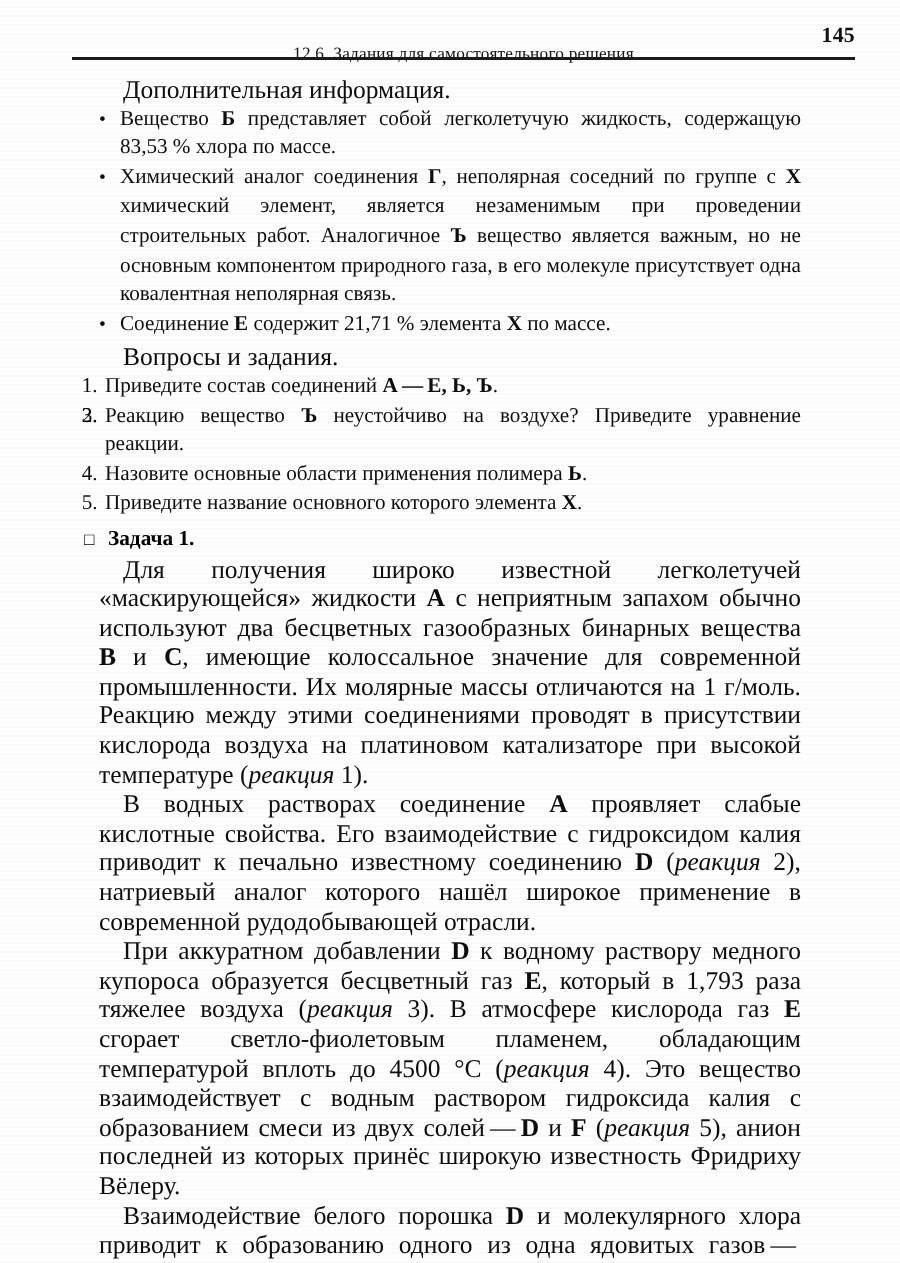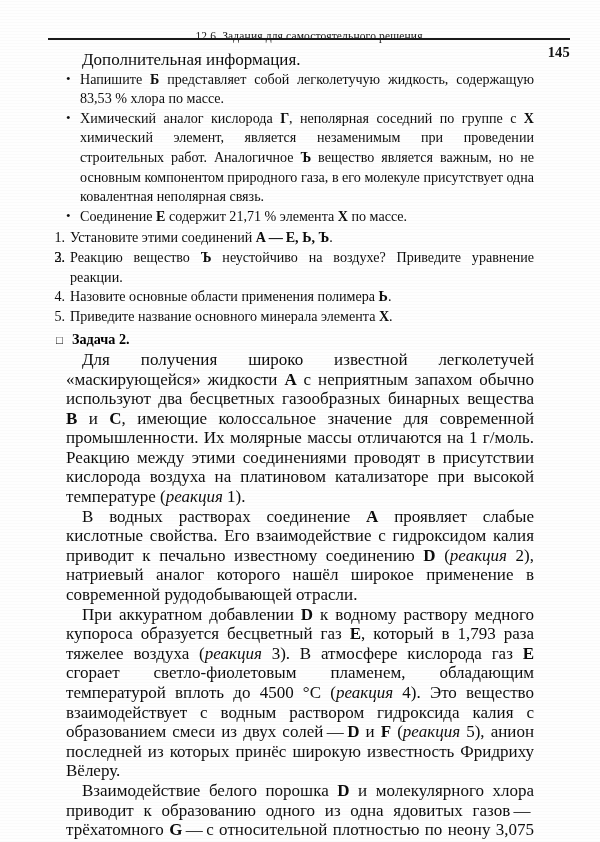--- a/index.html
+++ b/index.html
@@ -44,21 +44,20 @@
     white-space: nowrap;
   }
   .runhead-folio {
     position: absolute;
     right: 0;
     top: -2px;
     font-size: 14.5px;
     font-weight: 700;
     color: #111;
     letter-spacing: 0.2px;
-    margin-top: 28px;
   }
   .runhead-rule {
     position: absolute;
     left: 48px;
     top: 38px;
     width: 522px;
     height: 1.6px;
     background: #1a1a1a;
   }
 
@@ -172,55 +171,56 @@
     <div class="runhead-folio">145</div>
   </div>
   <div class="runhead-rule"></div>
 
   <div class="body">
 
     <p class="para lead">Дополнительная информация.</p>
 
     <ul class="blist">
       <li>
-        <span class="bullet">•</span><span>Напишите </span><b>Б</b><span> представляет собой легколетучую жидкость, содержащую 83,53 % хлора по массе.</span>
-      </li>
-      <li>
-        <span class="bullet">•</span><span>Химический аналог кислорода </span><b>Г</b><span>, неполярная соседний по группе с </span><b>X</b><span> химический элемент, является незаменимым при проведении строительных работ. Аналогичное </span><b>Ъ</b><span> вещество является важным, но не основным компонентом природного газа, в его молекуле присутствует одна ковалентная неполярная связь.</span>
+        <span class="bullet">•</span><span>Вещество </span><b>Б</b><span> представляет собой легколетучую жидкость, содержащую 83,53 % хлора по массе.</span>
+      </li>
+      <li>
+        <span class="bullet">•</span><span>Химический аналог соединения </span><b>Г</b><span>, неполярная соседний по группе с </span><b>X</b><span> химический элемент, является незаменимым при проведении строительных работ. Аналогичное </span><b>Ъ</b><span> вещество является важным, но не основным компонентом природного газа, в его молекуле присутствует одна ковалентная неполярная связь.</span>
       </li>
       <li>
         <span class="bullet">•</span><span>Соединение </span><b>Е</b><span> содержит 21,71 % элемента </span><b>X</b><span> по массе.</span>
       </li>
     </ul>
 
     <div class="sp-sm"></div>
 
+    <p class="para lead">Вопросы и задания.</p>
 
     <ol class="nlist">
       <li>
-        <span class="num">1.</span><span>Установите этими соединений </span><b>А — Е, Ь, Ъ</b><span>.</span>
+        <span class="num">1.</span><span>Приведите состав соединений </span><b>А — Е, Ь, Ъ</b><span>.</span>
       </li>
       <li>
         <span class="num">2.</span><b></b><span></span>
       </li>
       <li>
         <span class="num">3.</span><span>Реакцию вещество </span><b>Ъ</b><span> неустойчиво на воздухе? Приведите уравнение реакции.</span>
       </li>
       <li>
         <span class="num">4.</span><span>Назовите основные области применения полимера </span><b>Ь</b><span>.</span>
       </li>
       <li>
-        <span class="num">5.</span><span>Приведите название основного минерала элемента </span><b>X</b><span>.</span>
+        <span class="num">5.</span><span>Приведите название основного которого элемента </span><b>X</b><span>.</span>
       </li>
     </ol>
 
     <div class="sp-md"></div>
 
     <div class="task-head">
-      <span class="sqmark">□</span><span>Задача 2.</span>
+      <span class="sqmark">□</span><span>Задача 1.</span>
     </div>
 
     <p class="para indent"><span>Для получения широко известной легколетучей «маскирующейся» жидкости </span><b>A</b><span> с неприятным запахом обычно используют два бесцветных газообразных бинарных вещества </span><b>B</b><span> и </span><b>C</b><span>, имеющие колоссальное значение для современной промышленности. Их молярные массы отличаются на 1 г/моль. Реакцию между этими соединениями проводят в присутствии кислорода воздуха на платиновом катализаторе при высокой температуре (</span><i>реакция</i><span> 1).</span></p>
     <p class="para indent"><span>В водных растворах соединение </span><b>A</b><span> проявляет слабые кислотные свойства. Его взаимодействие с гидроксидом калия приводит к печально известному соединению </span><b>D</b><span> (</span><i>реакция</i><span> 2), натриевый аналог которого нашёл широкое применение в современной рудодобывающей отрасли.</span></p>
     <p class="para indent"><span>При аккуратном добавлении </span><b>D</b><span> к водному раствору медного купороса образуется бесцветный газ </span><b>E</b><span>, который в 1,793 раза тяжелее воздуха (</span><i>реакция</i><span> 3). В атмосфере кислорода газ </span><b>E</b><span> сгорает светло-фиолетовым пламенем, обладающим температурой вплоть до 4500 °C (</span><i>реакция</i><span> 4). Это вещество взаимодействует с водным раствором гидроксида калия с образованием смеси из двух солей — </span><b>D</b><span> и </span><b>F</b><span> (</span><i>реакция</i><span> 5), анион последней из которых принёс широкую известность Фридриху Вёлеру.</span></p>
     <p class="para indent"><span>Взаимодействие белого порошка </span><b>D</b><span> и молекулярного хлора приводит к образованию одного из одна ядовитых газов — трёхатомного </span><b>G</b><span> — с относительной плотностью по неону 3,075 (</span><i>реакция</i><span> 6). Это вещество впер-</span></p>
 
   </div>
 
   <div class="grain"></div>

